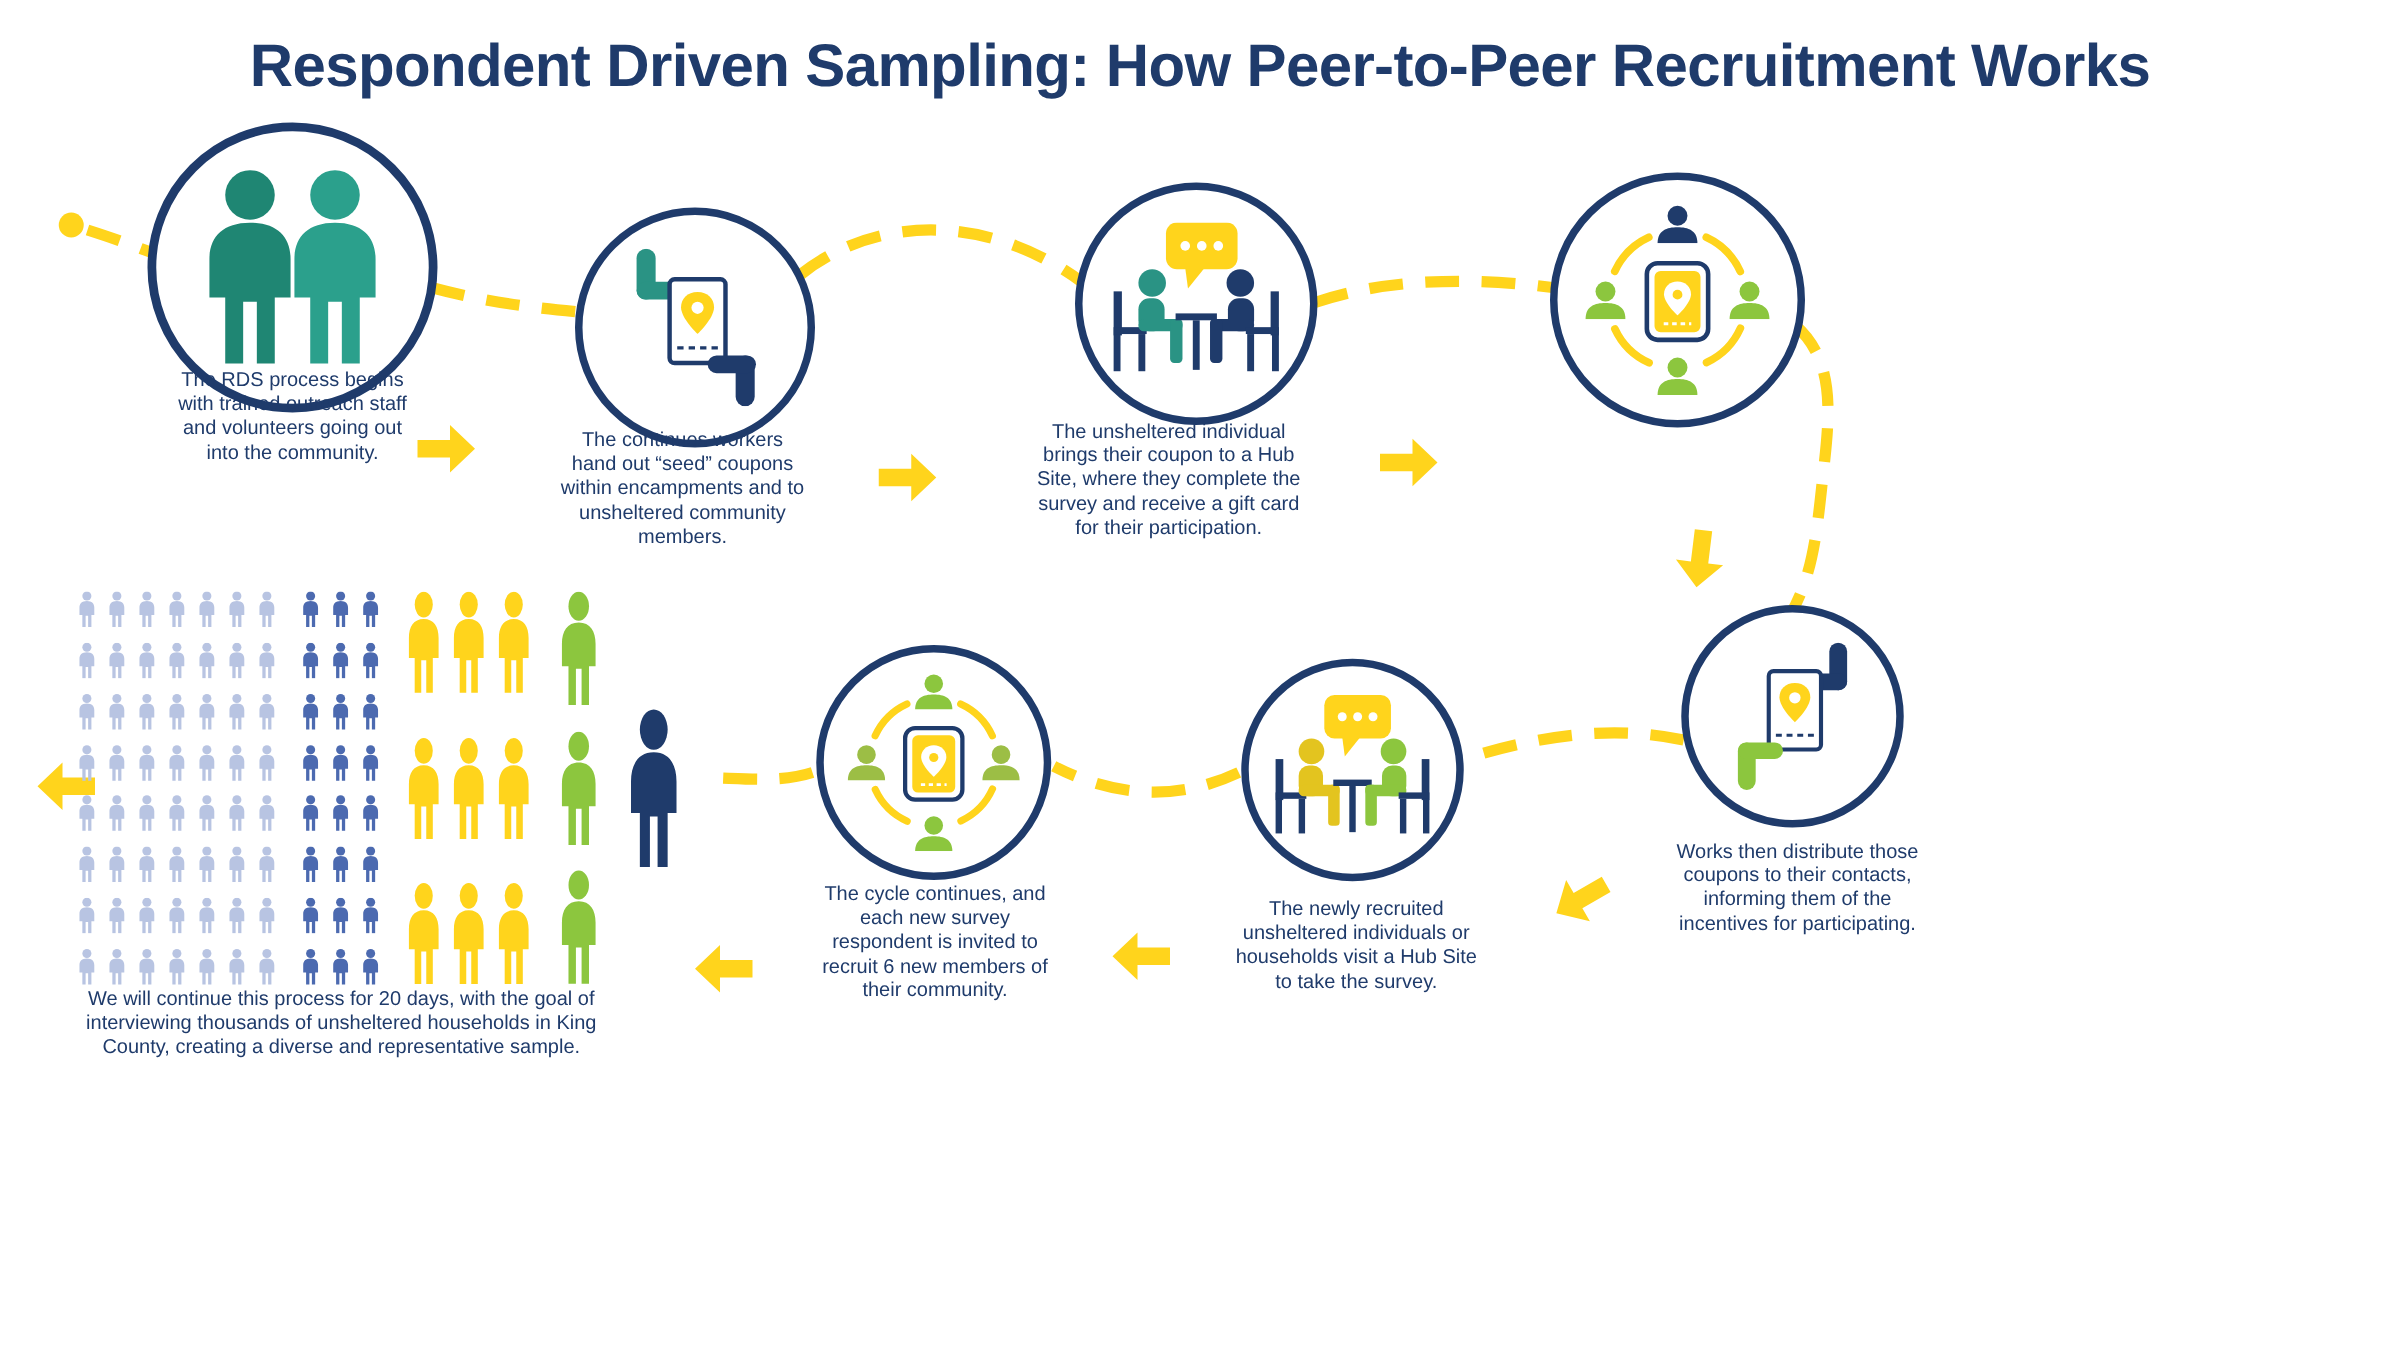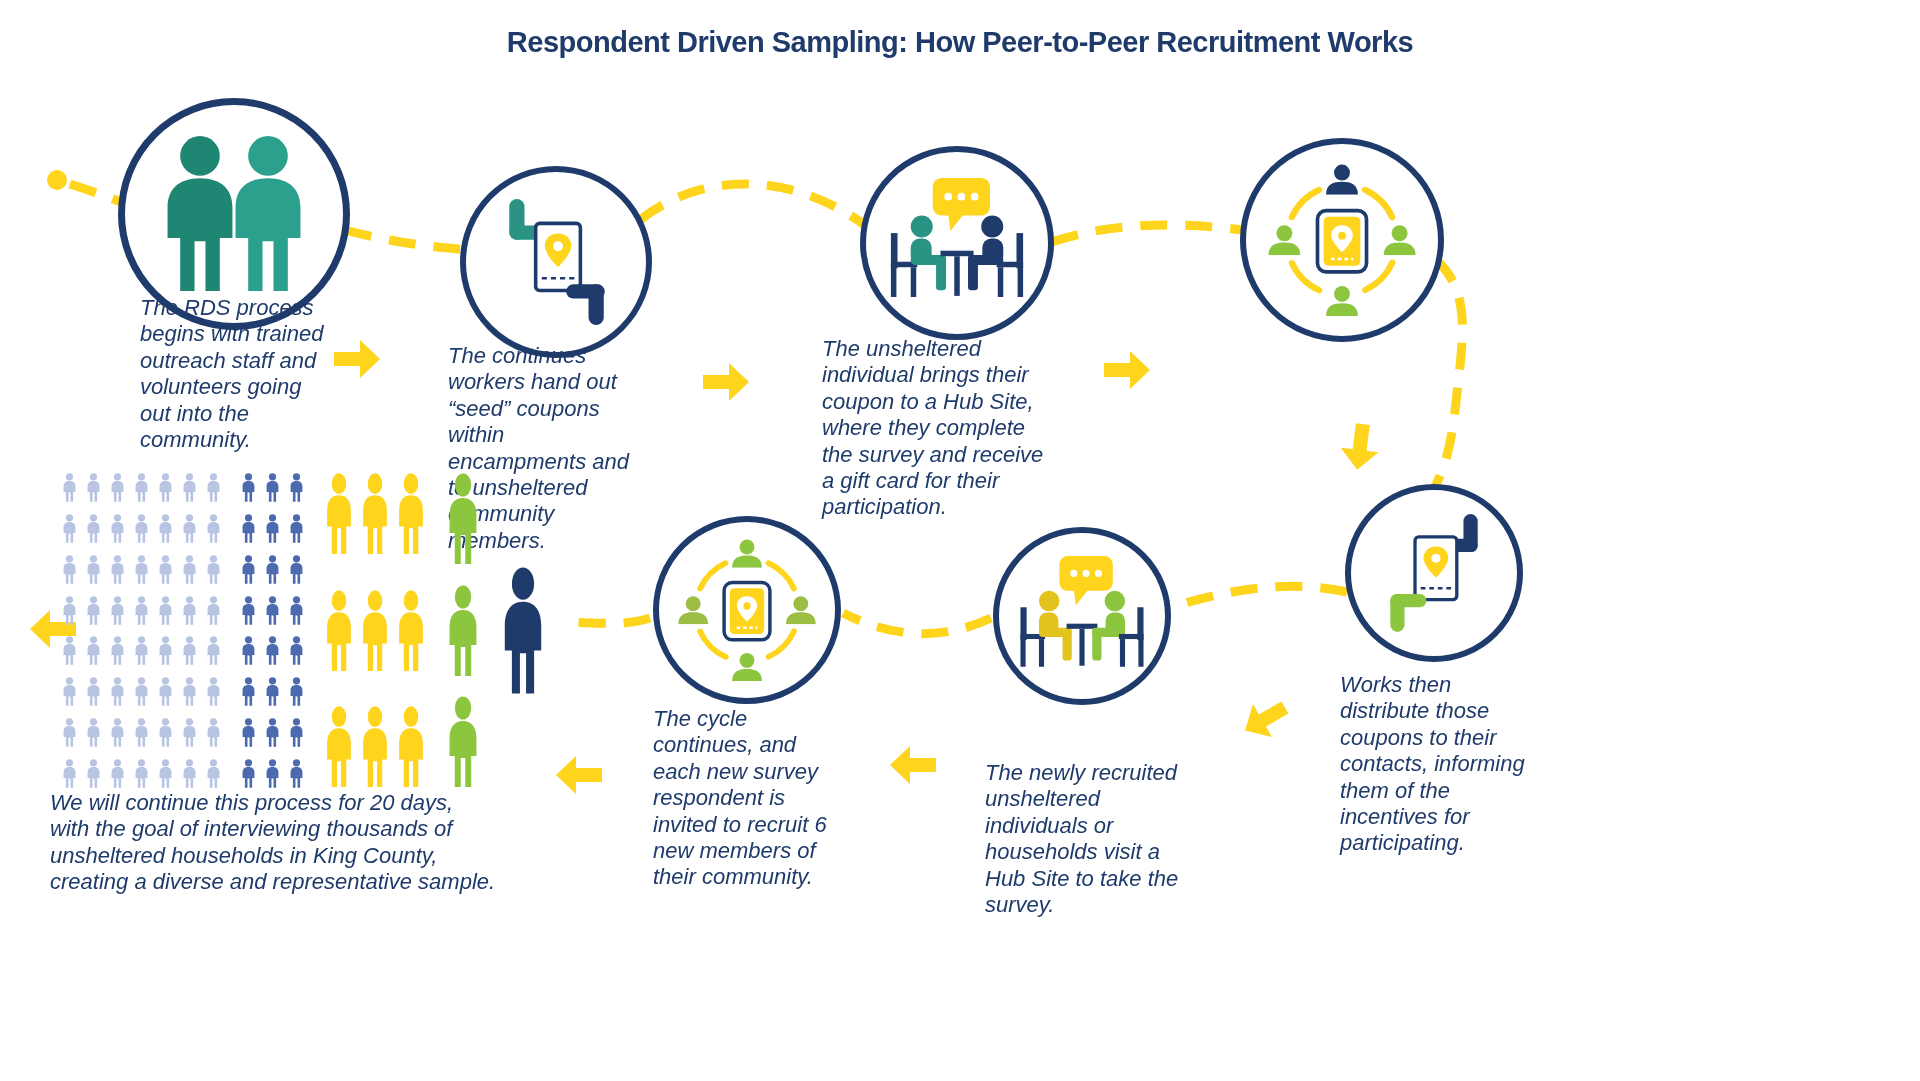--- a/index.html
+++ b/index.html
@@ -2,46 +2,46 @@
 <html><head>
 <meta charset="utf-8">
 <style>
   html,body{margin:0;padding:0;background:#ffffff;}
   .canvas{
     position:relative;width:1920px;height:1081px;overflow:hidden;background:#fff;
     font-family:"Liberation Sans","DejaVu Sans",sans-serif;color:#1f3b6b;
   }
   .title{
     position:absolute;top:26px;left:0;width:100%;margin:0;text-align:center;
-    font-size:29px;font-weight:bold;letter-spacing:-0.5px;color:#1f3b6b;
+    font-size:48px;font-weight:bold;letter-spacing:-0.5px;color:#1f3b6b;
   }
   .connectors{position:absolute;left:0;top:0;z-index:1;}
   .dash{fill:none;stroke:#ffd41c;stroke-width:9;stroke-dasharray:27 18;stroke-linecap:butt;}
   .arrow{fill:#ffd41c;}
   .circle{
     position:absolute;background:#fff;border:7px solid #1f3b6b;border-radius:50%;
     display:flex;align-items:center;justify-content:center;z-index:2;box-sizing:border-box;
   }
   #c1{left:118px;top:98px;width:232px;height:232px;}
   #c2{left:460px;top:166px;width:192px;height:192px;border-width:6px;}
   #c3{left:860px;top:146px;width:194px;height:194px;border-width:6px;}
   #c4{left:1240px;top:138px;width:204px;height:204px;border-width:6px;}
   #c5{left:1345px;top:484px;width:178px;height:178px;border-width:6px;}
   #c6{left:993px;top:527px;width:178px;height:178px;border-width:6px;}
   #c7{left:653px;top:516px;width:188px;height:188px;border-width:6px;}
   .cap{
-    position:absolute;margin:0;font-size:22px;line-height:1.2;
-    color:#1f3b6b;z-index:2;font-style:italic;
+    position:absolute;margin:0;text-align:center;font-size:16px;line-height:1.2;
+    color:#1f3b6b;z-index:2;
   }
   #cap1{left:140px;top:295px;width:188px;}
   #cap2{left:448px;top:343px;width:196px;}
   #cap3{left:822px;top:336px;width:226px;}
   #cap4{left:1212px;top:320px;width:216px;}
   #cap5{left:1340px;top:672px;width:196px;}
-  #cap6{left:985px;top:760px;width:200px;}
+  #cap6{left:985px;top:718px;width:200px;}
   #cap7{left:653px;top:706px;width:190px;}
   #capCrowd{left:50px;top:790px;width:446px;}
   .duo{display:flex;align-items:flex-end;}
   .duo svg + svg{margin-left:-14px;}
   .crowd{
     position:absolute;left:62px;top:473px;height:315px;display:flex;gap:20px;
     align-items:stretch;z-index:2;
   }
   .crowd-group{display:grid;align-content:space-between;row-gap:0;}
   .crowd-group.seed{align-content:center;}

